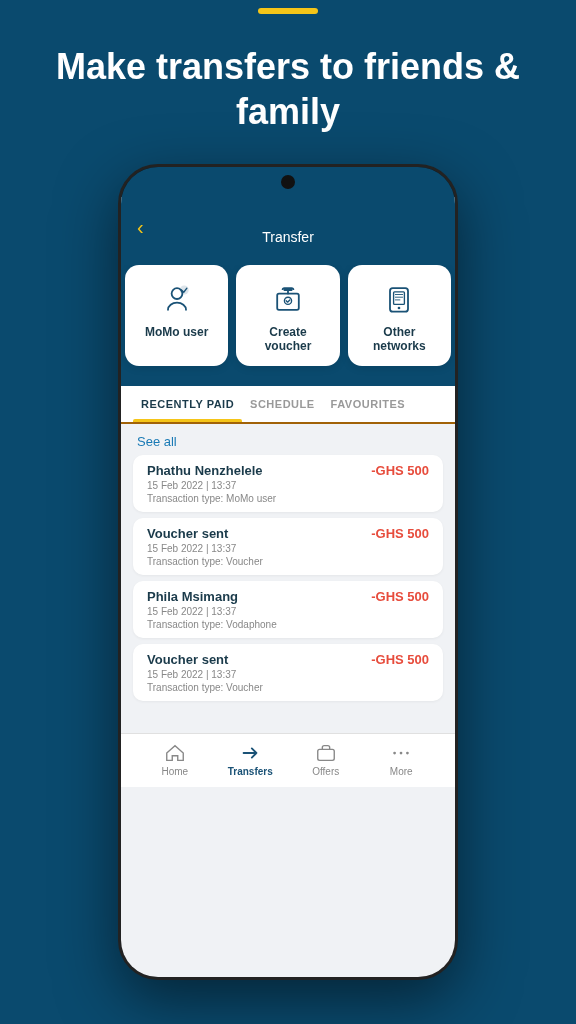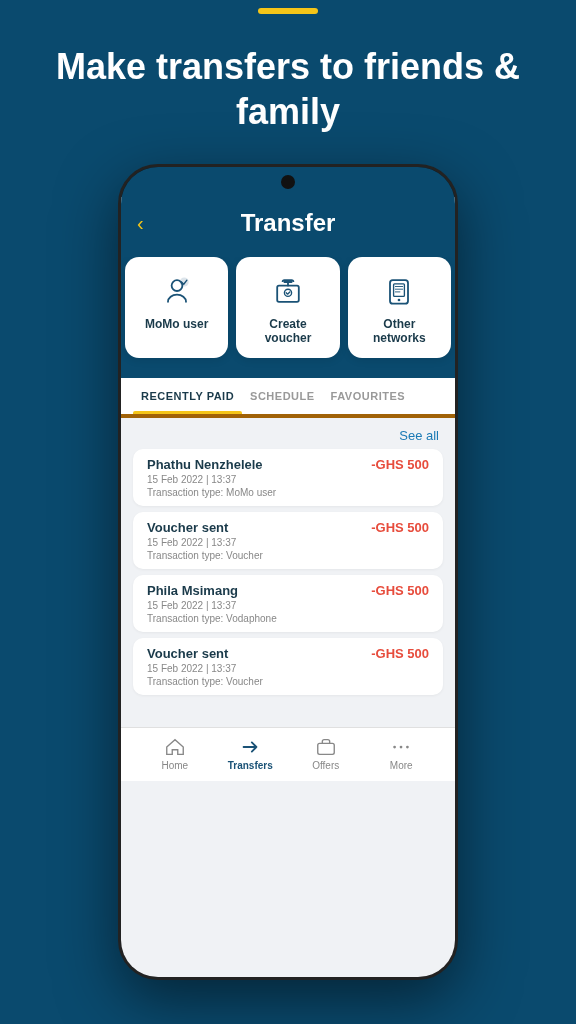--- a/index.html
+++ b/index.html
@@ -86,22 +86,23 @@
     }
     .back-arrow {
       position: absolute;
       left: 16px;
       color: #f5c518;
       font-size: 20px;
       cursor: pointer;
     }
     .transfer-title {
       color: #ffffff;
-      font-size: 24px;
-      font-weight: 700;
+      font-size: 14px;
+      font-weight: 400;
+      margin-top: 20px;
     }
 
     .transfer-options {
       background: #0a4a6e;
       padding: 0 4px 20px;
       display: flex;
       gap: 8px;
       justify-content: center;
     }
     .option-card {
@@ -120,21 +121,21 @@
       font-size: 12px;
       font-weight: 600;
       color: #1a3a4a;
       text-align: center;
       line-height: 1.2;
     }
 
     .tabs-container {
       background: #ffffff;
       display: flex;
-      border-bottom: 4px solid #a16207;
+      border-bottom: 2px solid #a16207;
       padding: 0 12px;
     }
     .tab {
       padding: 12px 8px;
       font-size: 11px;
       font-weight: 700;
       color: #999;
       cursor: pointer;
       position: relative;
       letter-spacing: 0.5px;
@@ -148,21 +149,21 @@
       bottom: 0;
       left: 0;
       right: 0;
       height: 3px;
       background: #f5c518;
       border-radius: 2px 2px 0 0;
     }
 
     .see-all-row {
       display: flex;
-      justify-content: flex-end;
+      justify-content: flex-start;
       padding: 10px 16px 6px;
       background: #f0f2f5;
     }
     .see-all {
       color: #1a7ab5;
       font-size: 13px;
       font-weight: 500;
       cursor: pointer;
     }
 

